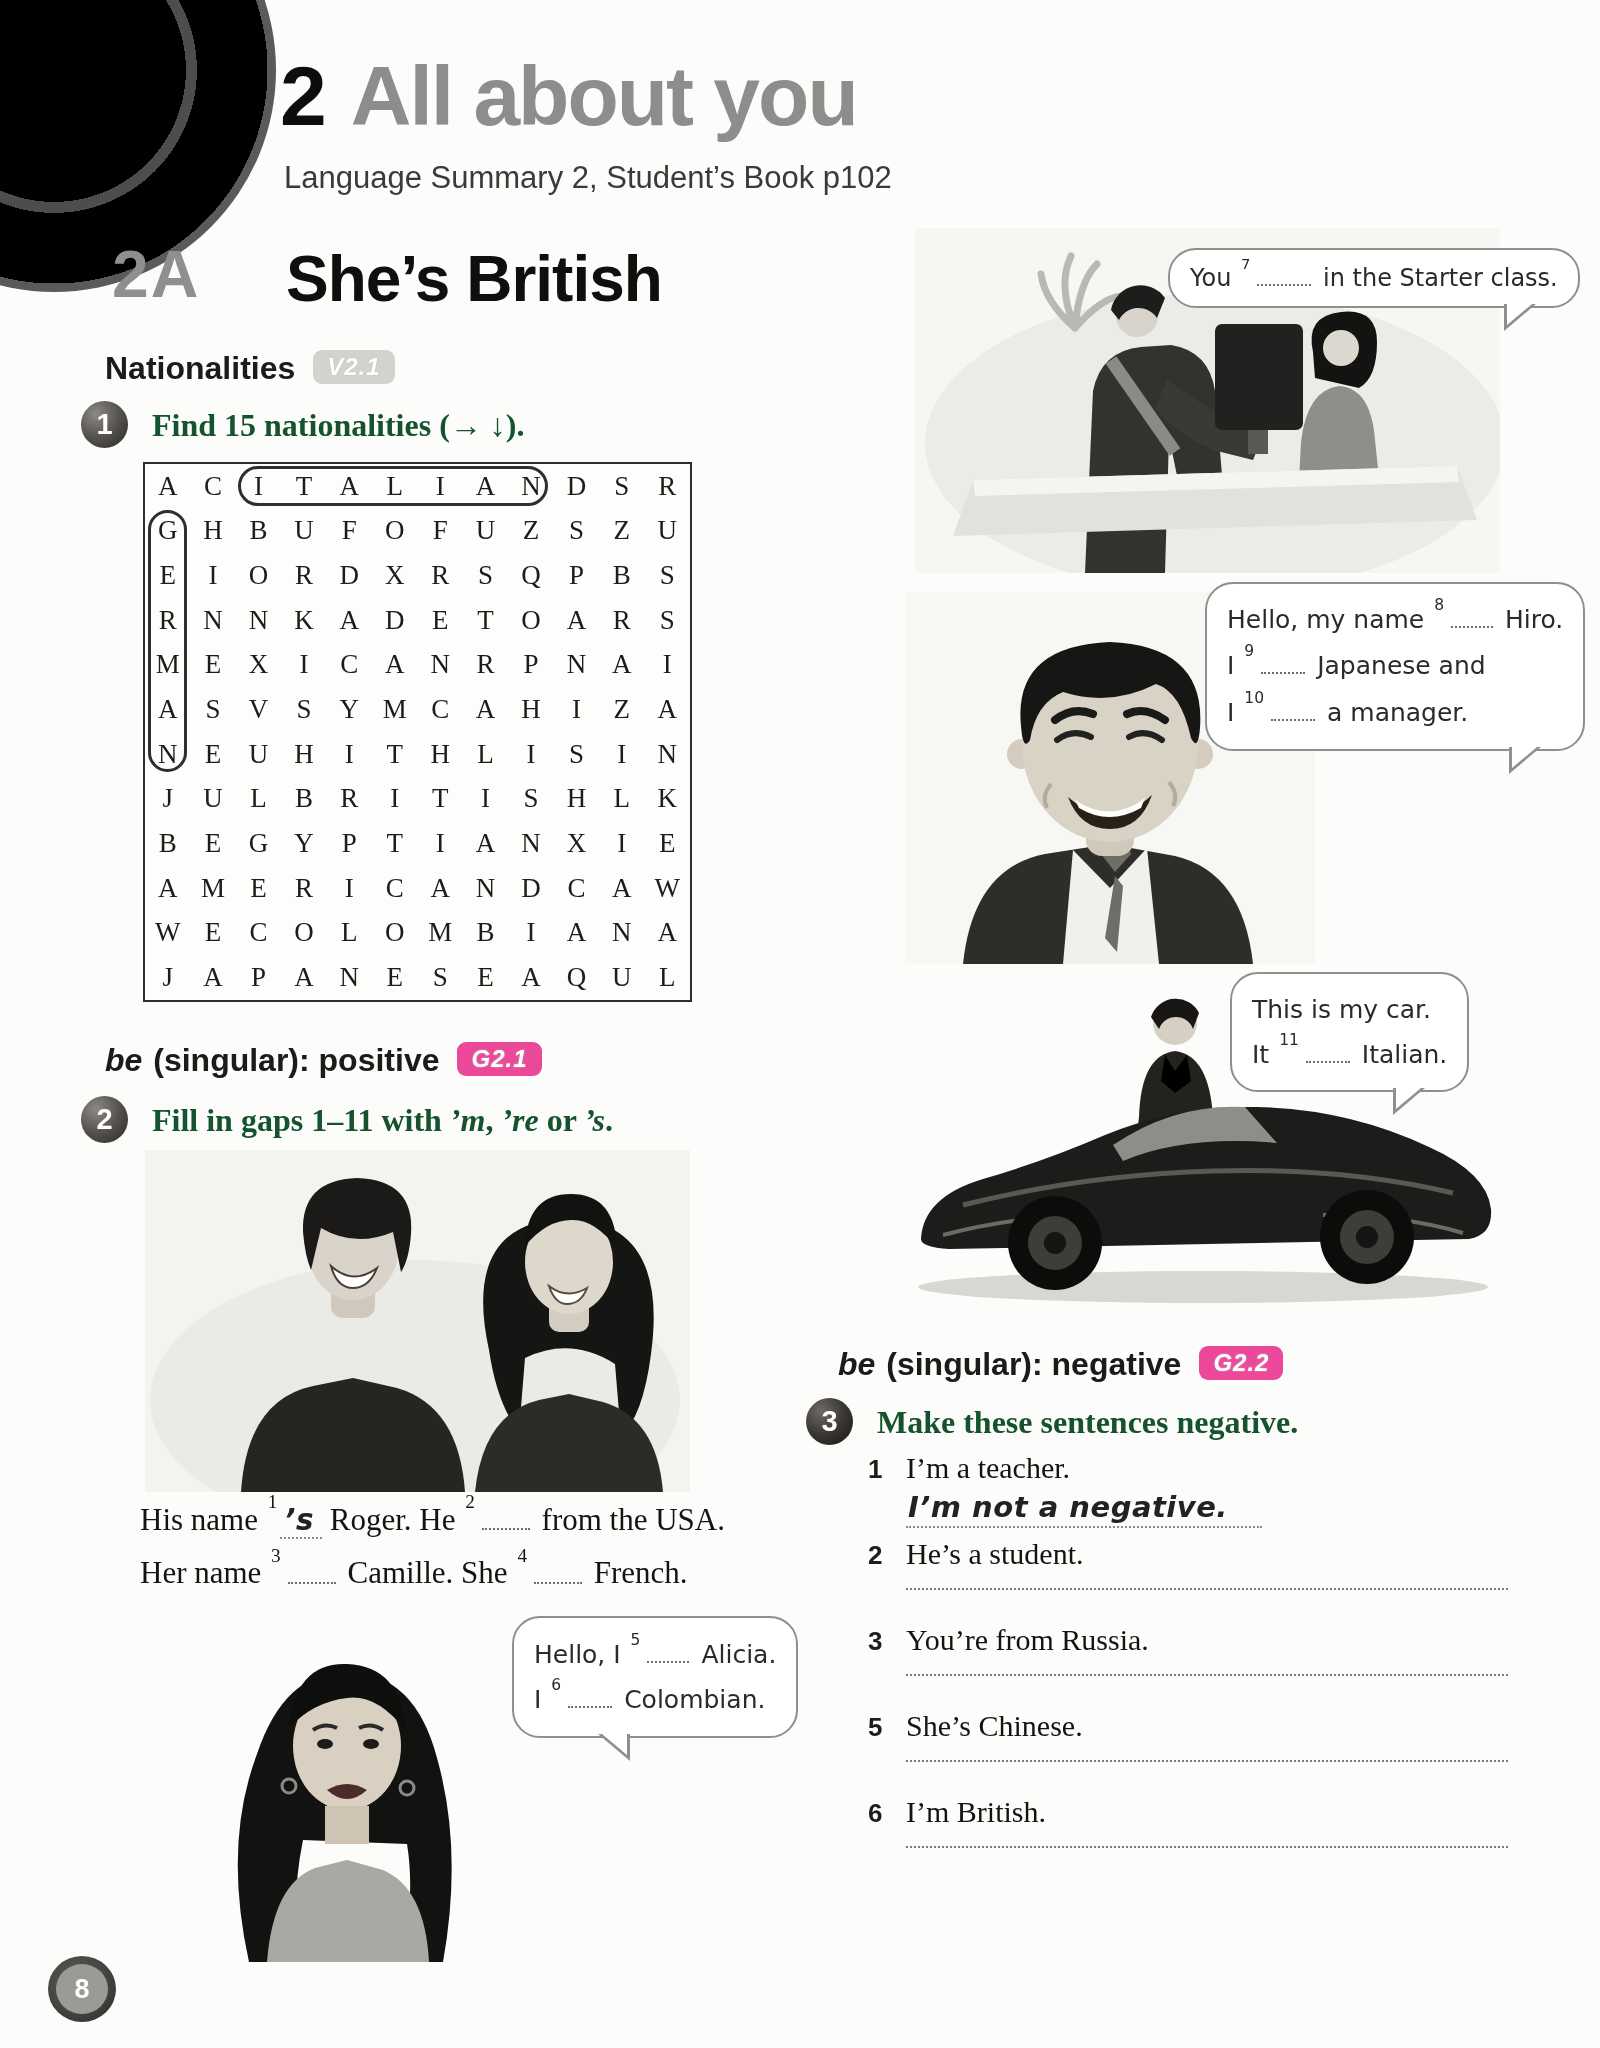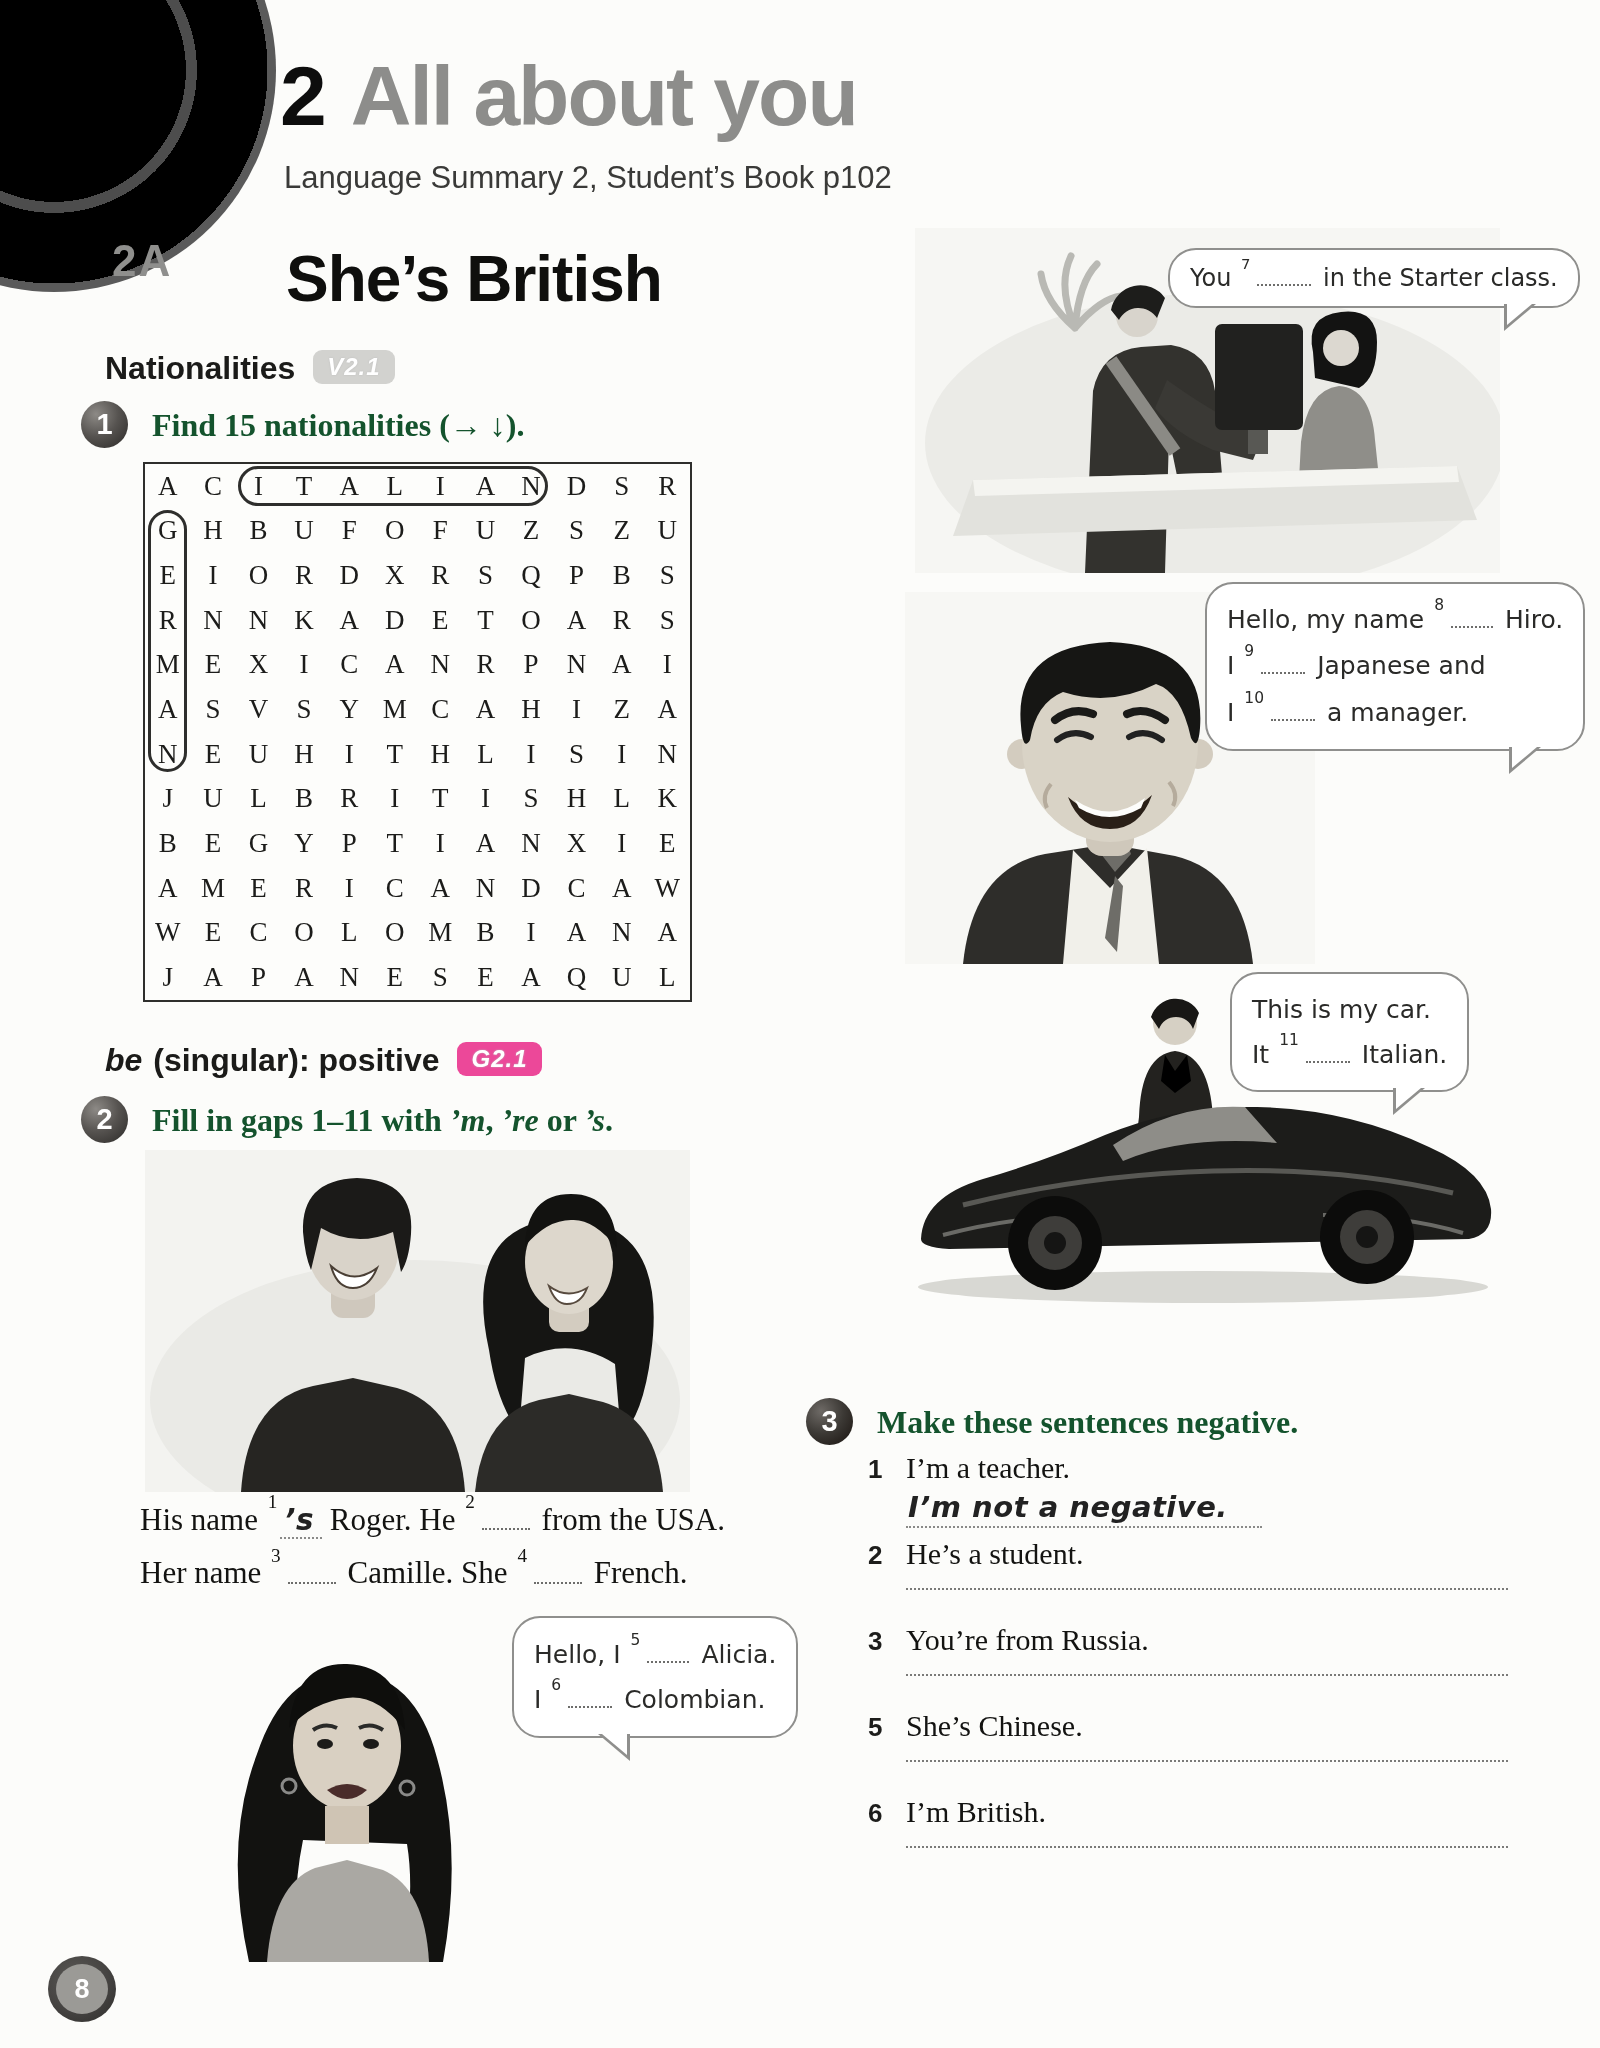--- a/index.html
+++ b/index.html
@@ -6,21 +6,21 @@
   .page{position:relative;width:1600px;height:2048px;background:#fcfcfa;overflow:hidden;
         font-family:"Liberation Sans",sans-serif;color:#1a1a1a;}
   
   .corner-disc{position:absolute;left:-168px;top:-152px;width:444px;height:444px;border-radius:50%;
     background:radial-gradient(circle,#000 0 42%,#4d4d4d 42% 45.5%,#000 45.5% 68%,#5a5a5a 68% 71.5%,#000 71.5% 100%);}
   
   .unit-line{position:absolute;left:280px;top:48px;font-size:84px;font-weight:bold;letter-spacing:-2px;white-space:nowrap;}
   .unit-num{color:#0d0d0d;margin-right:26px;}
   .unit-title{color:#8d8d8b;}
   .subtitle{position:absolute;left:284px;top:160px;font-size:31px;color:#3a3a38;}
-  .lesson-code{position:absolute;left:112px;top:236px;font-size:44px;font-weight:bold;color:#8f8f8d;letter-spacing:2px;}
+  .lesson-code{position:absolute;left:112px;top:236px;font-size:66px;font-weight:bold;color:#8f8f8d;letter-spacing:2px;}
   .lesson-title{position:absolute;left:286px;top:226px;font-size:64px;font-weight:bold;color:#0f0f0d;letter-spacing:-1px;margin-top:16px;}
   
   .sec-head{position:absolute;display:flex;align-items:flex-start;gap:18px;font-size:32px;font-weight:bold;color:#1b1b19;}
   .sec-head em{font-style:italic;margin-right:2px;}
   .badge{display:inline-block;background:#ec4899;color:#fff;font-size:24px;font-weight:bold;font-style:italic;
          padding:3px 14px;border-radius:9px;letter-spacing:1px;text-shadow:0 0 2px #bbb;}
   
   .ex-row{position:absolute;display:flex;align-items:flex-start;gap:24px;}
   .ex-circle{flex:0 0 auto;width:47px;height:47px;border-radius:50%;color:#fff;font-size:29px;font-weight:bold;
     display:flex;align-items:center;justify-content:center;
@@ -351,20 +351,24 @@
     <circle cx="464" cy="252" r="47" fill="#0c0c0b"></circle>
     <circle cx="464" cy="252" r="27" fill="#3e3d3a"></circle>
     <circle cx="464" cy="252" r="11" fill="#151514"></circle>
   </svg>
 
   <div class="bubble tail-br" style="left:1230px;top:972px;padding:13px 20px;font-size:25px;line-height:1.8;">
     <div class="bline">This is my car.</div>
     <div class="bline">It <sup class="sup">11</sup><span class="gap" style="width: 44px;"></span> Italian.</div>
   </div>
 
+  <div class="sec-head" style="left:838px;top:1346px;">
+    <span><em>be</em> (singular): negative</span>
+    <span class="badge">G2.2</span>
+  </div>
   <div class="ex-row" style="left:806px;top:1398px;">
     <div class="ex-circle" style="background:radial-gradient(circle at 32% 28%,#6e6a66 0%,#3c3935 48%,#18120e 100%);">3</div>
     <div class="ex-instr">Make these sentences negative.</div>
   </div>
   <div class="neg-list">
       <div class="neg-item">
         <div class="neg-line"><span class="neg-num">1</span><span class="neg-sen">I’m a teacher.</span></div>
         <div class="neg-answer handwrite">I’m not a negative.</div>
       </div>
       <div class="neg-item">

